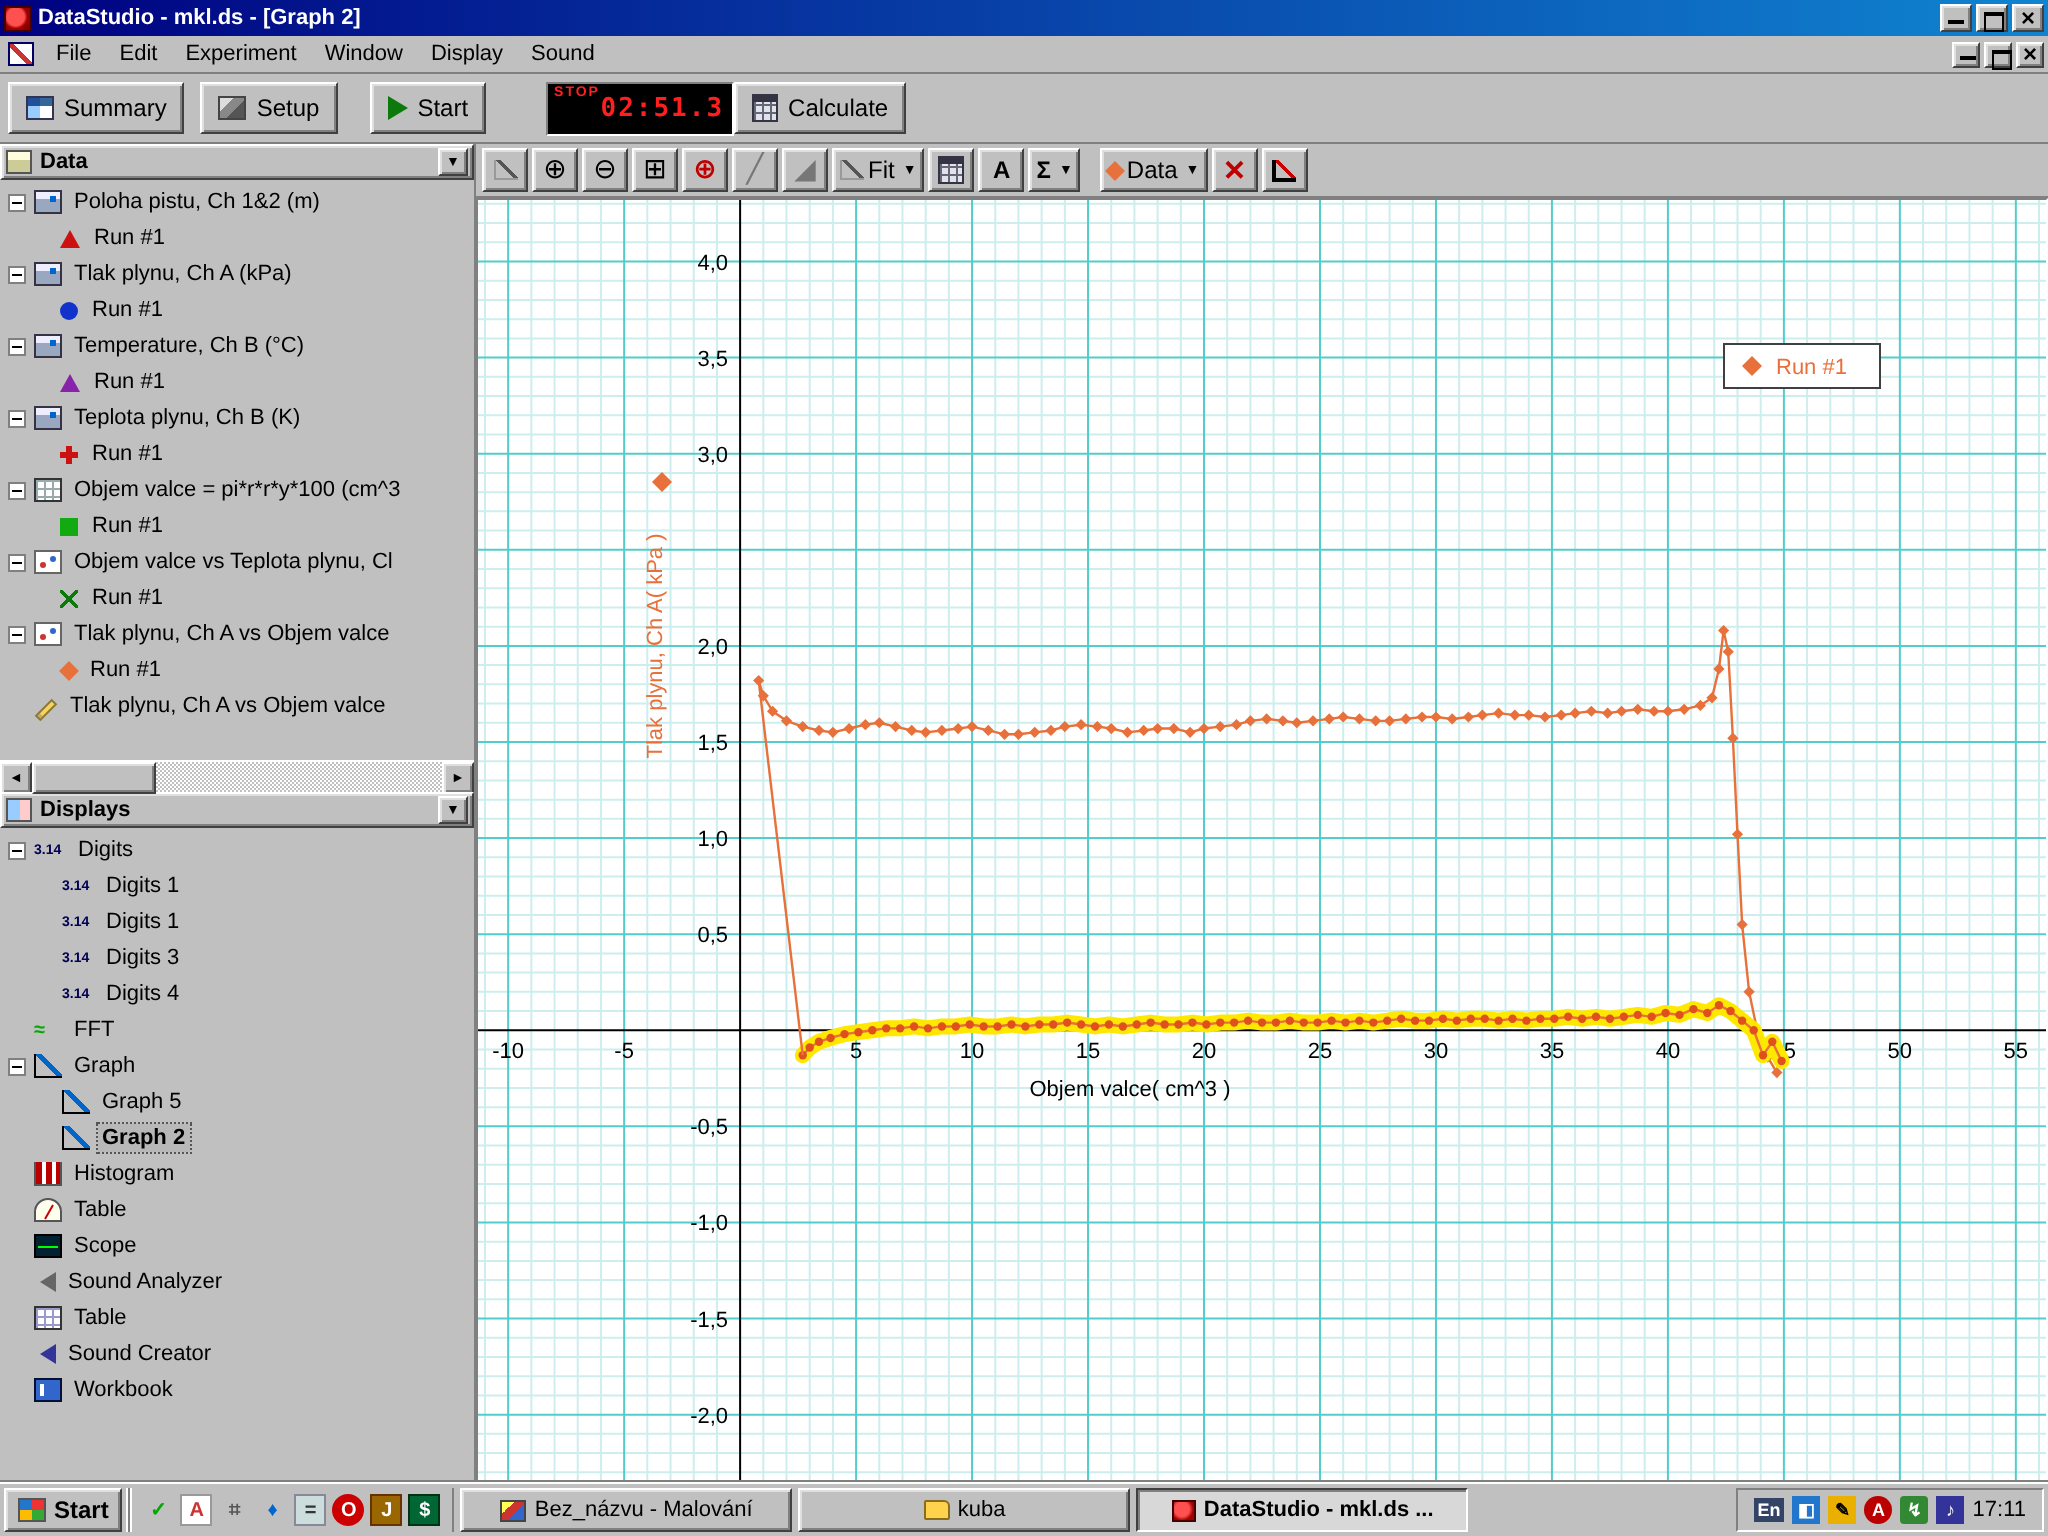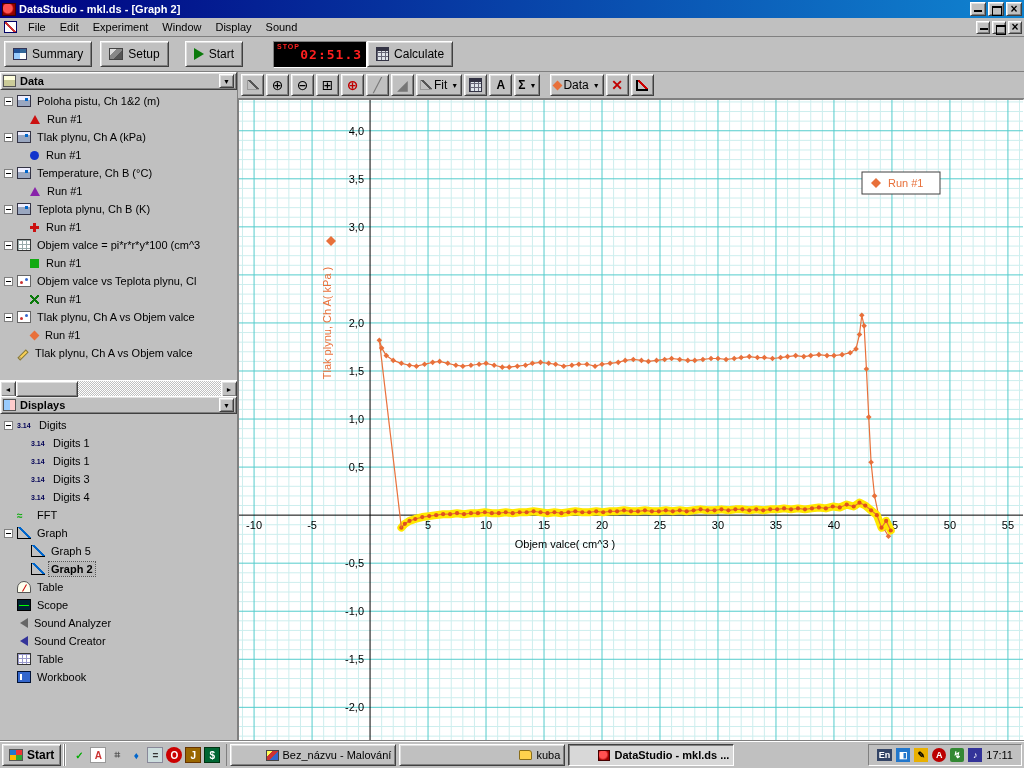--- a/index.html
+++ b/index.html
@@ -113,21 +113,21 @@
   .gi-diamond { width:7px; height:7px; background:#e8703a; transform:rotate(45deg); display:inline-block; }
   .graphwrap { flex:1; position:relative; background:#fff; border:1px solid; border-color:#808080 #fff #fff #808080; }
   .graphwrap svg { display:block; }
 
   
   .taskbar { position:absolute; left:0; bottom:0; width:1024px; height:27px; background:#c0c0c0; border-top:1px solid #fff; box-shadow:0 -1px 0 #808080; display:flex; align-items:center; padding:0 2px; gap:3px; }
   .startbtn { height:22px; padding:0 6px; gap:4px; font-weight:bold; font-size:12px; }
   .winflag { width:14px; height:12px; background:conic-gradient(from 0deg at 50% 50%, #e33 0 25%, #3a3 0 50%, #fb0 0 75%, #27c 0); border:1px solid #555; }
   .qlbar { display:flex; gap:3px; padding:0 6px; border-left:1px solid #808080; border-right:1px solid #808080; box-shadow:inset 1px 0 0 #fff, -1px 0 0 #fff; height:22px; align-items:center; }
   .qlicon { width:16px; height:16px; display:inline-flex; align-items:center; justify-content:center; font-size:10px; font-weight:bold; border:1px solid transparent; }
-  .taskbtn { height:22px; width:166px; padding:0 4px; gap:4px; justify-content:flex-end; font-size:11px; white-space:nowrap; overflow:hidden; }
+  .taskbtn { height:22px; width:166px; padding:0 4px; gap:4px; justify-content:center; font-size:11px; white-space:nowrap; overflow:hidden; }
   .taskbtn.active { border-color:#404040 #ffffff #ffffff #404040; box-shadow:inset 1px 1px 0 #808080; background:#d8d8d8; font-weight:bold; }
   .ticon-paint { width:13px; height:11px; background:linear-gradient(135deg,#ff5 30%,#c33 30% 60%,#36c 60%); border:1px solid #444; flex:none; }
   .ticon-folder { width:13px; height:10px; background:#ffd24d; border:1px solid #8a6d1a; border-radius:1px 3px 1px 1px; flex:none; }
   .ticon-ds { width:12px; height:11px; background:radial-gradient(circle at 40% 40%, #ff5050 0 45%, #a00000 70%); border:1px solid #400; flex:none; }
   .tray { margin-left:auto; height:22px; display:flex; align-items:center; gap:4px; padding:0 8px; border:1px solid; border-color:#808080 #fff #fff #808080; }
   .trayicon { width:14px; height:14px; display:inline-flex; align-items:center; justify-content:center; font-size:9px; font-weight:bold; color:#fff; }
   .kbd { background:#346; padding:1px 2px; font-size:9px; font-weight:bold; color:#fff; }
 </style>
 </head>
 <body>
@@ -308,42 +308,47 @@
           <div class="trow child">
             <span class="ticon i-graph"></span>
             <span class="lbl">Graph 5</span>
           </div>
           <div class="trow child">
             <span class="ticon i-graph"></span>
             <span class="lbl selected">Graph 2</span>
           </div>
           <div class="trow">
             <span class="expspacer"></span>
+            <span class="ticon i-hist"></span>
+            <span class="lbl">Histogram</span>
+          </div>
+          <div class="trow">
+            <span class="expspacer"></span>
             <span class="ticon i-meter"></span>
             <span class="lbl">Table</span>
           </div>
           <div class="trow">
             <span class="expspacer"></span>
             <span class="ticon i-scope"></span>
             <span class="lbl">Scope</span>
           </div>
           <div class="trow">
             <span class="expspacer"></span>
             <span class="ticon i-speaker"></span>
             <span class="lbl">Sound Analyzer</span>
           </div>
           <div class="trow">
             <span class="expspacer"></span>
+            <span class="ticon i-table"></span>
+            <span class="lbl">Table</span>
+          </div>
+          <div class="trow">
+            <span class="expspacer"></span>
             <span class="ticon i-speaker2"></span>
             <span class="lbl">Sound Creator</span>
-          </div>
-          <div class="trow">
-            <span class="expspacer"></span>
-            <span class="ticon i-table"></span>
-            <span class="lbl">Table</span>
           </div>
           <div class="trow">
             <span class="expspacer"></span>
             <span class="ticon i-book"></span>
             <span class="lbl">Workbook</span>
           </div>
         </div>
     </div>
 
     <div class="main">

